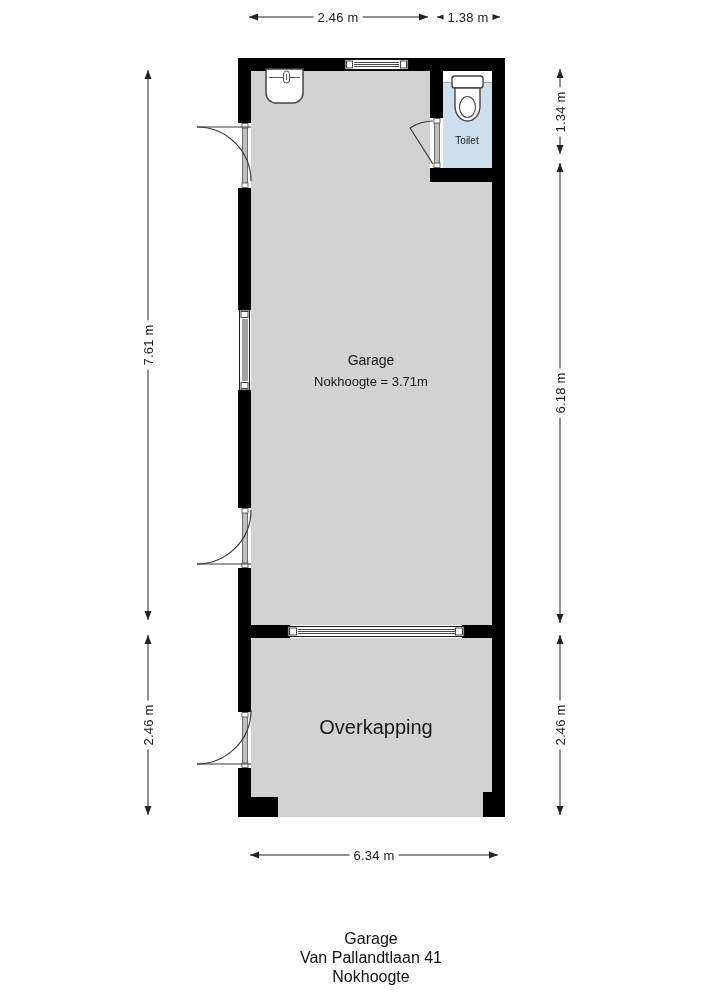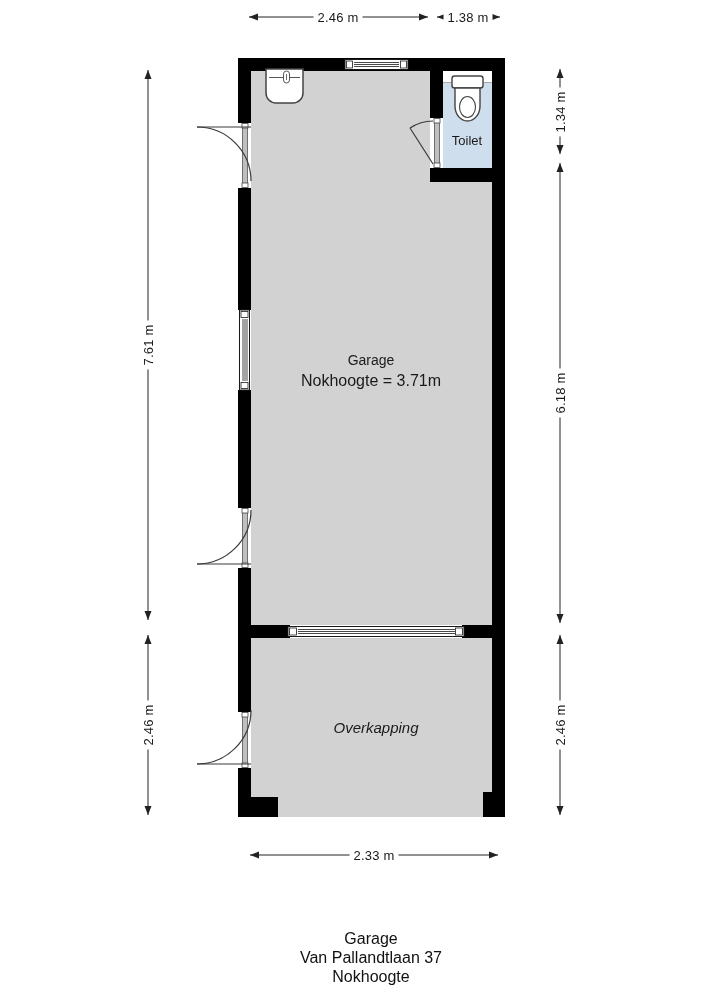--- a/index.html
+++ b/index.html
@@ -25,24 +25,24 @@
     white-space:nowrap;
     color:#1a1a1a;
   }
   .dim{
     font-size:13px;
     background:#ffffff;
     padding:0 4px;
     letter-spacing:.2px;
   }
   .dim.vert{transform:translate(-50%,-50%) rotate(-90deg);}
-  .room-lbl{font-size:13px;}
+  .room-lbl{font-size:10px;}
   .room-lbl.garage{font-size:14px;}
-  .room-lbl.sub{font-size:16px;}
-  .room-lbl.overkapping{font-size:15px;font-style:italic;}
+  .room-lbl.sub{font-size:13px;}
+  .room-lbl.overkapping{font-size:20px;}
   .title-block{
     position:absolute;
     left:371px;top:929px;
     transform:translateX(-50%);
     text-align:center;
     font-size:16px;
     line-height:19px;
     color:#111;
   }
 </style>
@@ -198,31 +198,31 @@
         <polygon points="560,154 556.5,145 563.5,145"></polygon>
       <polygon points="560,163 556.5,172 563.5,172"></polygon>
         <polygon points="560,623 556.5,614 563.5,614"></polygon>
       <polygon points="560,635 556.5,644 563.5,644"></polygon>
         <polygon points="560,815 556.5,806 563.5,806"></polygon>
     </g>
   </svg>
 
   <span class="lbl dim" style="left:338px;top:17px;">2.46 m</span>
   <span class="lbl dim" style="left:468px;top:17px;">1.38 m</span>
-  <span class="lbl dim" style="left:374px;top:855px;">2.33 m</span>
+  <span class="lbl dim" style="left:374px;top:855px;">6.34 m</span>
   <span class="lbl dim vert" style="left:148px;top:345px;">7.61 m</span>
   <span class="lbl dim vert" style="left:148px;top:725px;">2.46 m</span>
   <span class="lbl dim vert" style="left:560px;top:112px;">1.34 m</span>
   <span class="lbl dim vert" style="left:560px;top:393px;">6.18 m</span>
   <span class="lbl dim vert" style="left:560px;top:725px;">2.46 m</span>
 
   <span class="lbl room-lbl" style="left:467px;top:140px;">Toilet</span>
   <span class="lbl room-lbl garage" style="left:371px;top:360px;">Garage</span>
   <span class="lbl room-lbl sub" style="left:371px;top:381px;">Nokhoogte = 3.71m</span>
   <span class="lbl room-lbl overkapping" style="left:376px;top:727px;">Overkapping</span>
 
   <div class="title-block">
     <div>Garage</div>
-    <div>Van Pallandtlaan 37</div>
+    <div>Van Pallandtlaan 41</div>
     <div>Nokhoogte</div>
   </div>
 
 </div>
 
 </body></html>

